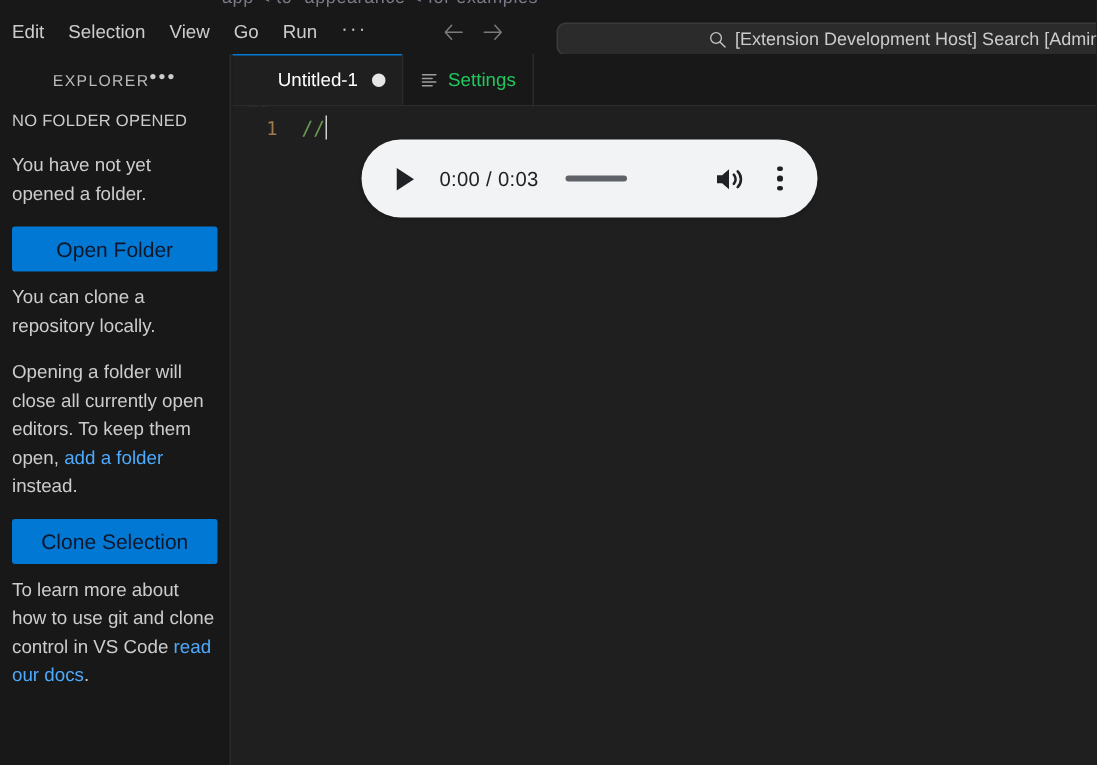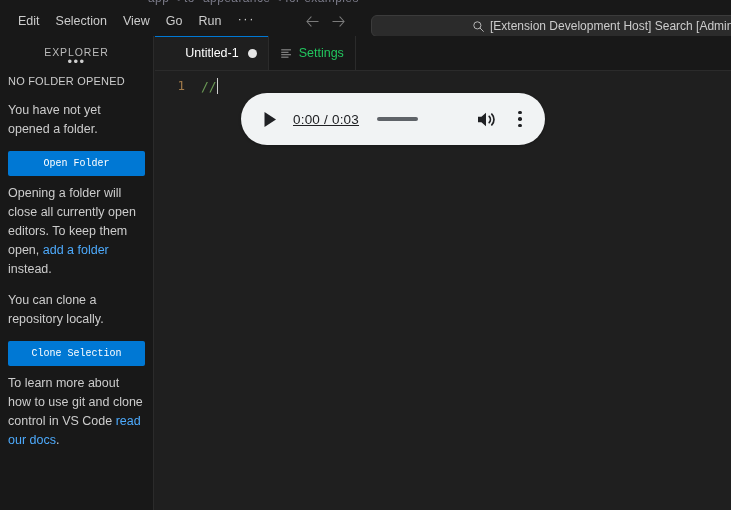--- a/index.html
+++ b/index.html
@@ -48,21 +48,20 @@
     width: 731px;
     height: 30px;
     background: #181818;
     display: flex;
     align-items: center;
   }
   .menu {
     display: flex;
     align-items: center;
     height: 30px;
-    margin-left: 10px;
   }
   .menu-item {
     font-size: 12.5px;
     color: #cccccc;
     padding: 3px 8px;
     border-radius: 3px;
     cursor: default;
     white-space: nowrap;
   }
   .menu-item.dots {
@@ -120,24 +119,23 @@
     width: 154px;
     height: 474px;
     background: #181818;
     border-right: 1px solid #2b2b2b;
     box-sizing: border-box;
     overflow: hidden;
   }
   .sidebar-header {
     display: flex;
     align-items: center;
-    justify-content: flex-end;
+    justify-content: center;
     height: 35px;
     padding: 0 10px 0 10px;
-    flex-direction: column;
   }
   .sidebar-title {
     font-size: 10.5px;
     letter-spacing: 0.9px;
     color: #bbbbbb;
     text-transform: uppercase;
   }
   .sidebar-actions {
     color: #cccccc;
     font-size: 13px;
@@ -162,25 +160,25 @@
   .sb-link {
     color: #4daafc;
     text-decoration: none;
     cursor: pointer;
   }
   .sb-button {
     display: block;
     width: 100%;
     box-sizing: border-box;
     background: #0078d4;
-    color: #ffffff;
+    color: #0f172a;
     border: none;
     border-radius: 2px;
-    font-size: 10px;
-    font-family: Liberation Mono, monospace;
+    font-size: 14px;
+    font-family: Liberation Sans, sans-serif;
     padding: 7px 4px;
     text-align: center;
     cursor: pointer;
     margin-bottom: 2px;
   }
 
   
   .editor-region {
     position: absolute;
     top: 36px; left: 155px;
@@ -296,21 +294,20 @@
     flex: none;
   }
   .ap-time {
     font-size: 13.5px;
     color: #202124;
     font-family: "Liberation Sans", sans-serif;
     margin-left: 10px;
     white-space: nowrap;
     flex: none;
     letter-spacing: 0.2px;
-    text-decoration: underline;
   }
   .ap-progress {
     flex: 1;
     height: 4px;
     background: #5f6368;
     border-radius: 2px;
     margin: 0 14px 0 18px;
     max-width: 86px;
   }
   .ap-spacer { flex: 1; }
@@ -384,23 +381,23 @@
       <span class="sidebar-actions">•••</span>
     </div>
 
     <div class="section-header">NO FOLDER OPENED</div>
 
     <div class="sb-body">
       <div class="sb-text">You have not yet opened a folder.</div>
 
       <button class="sb-button">Open Folder</button>
 
+      <div class="sb-text">You can clone a repository locally.</div>
+
       <div class="sb-text"><span>Opening a folder will close all currently open editors. To keep them open, </span><a class="sb-link">add a folder</a><span> instead.</span></div>
-
-      <div class="sb-text">You can clone a repository locally.</div>
 
       <button class="sb-button">Clone Selection</button>
 
       <div class="sb-text"><span>To learn more about how to use git and clone control in VS Code </span><a class="sb-link">read our docs</a><span>.</span></div>
     </div>
   </div>
 
   <div class="editor-region">
     <div class="tabbar">
       <div class="tab active">

